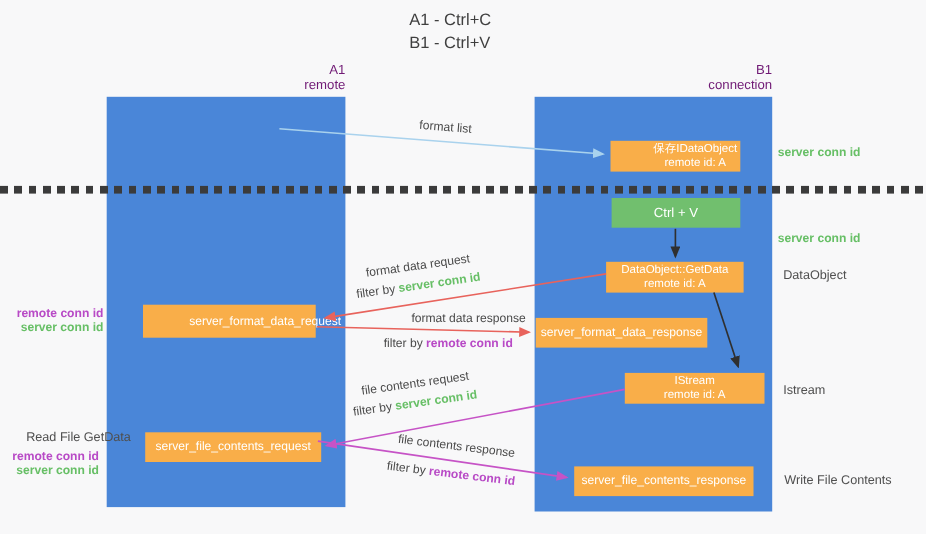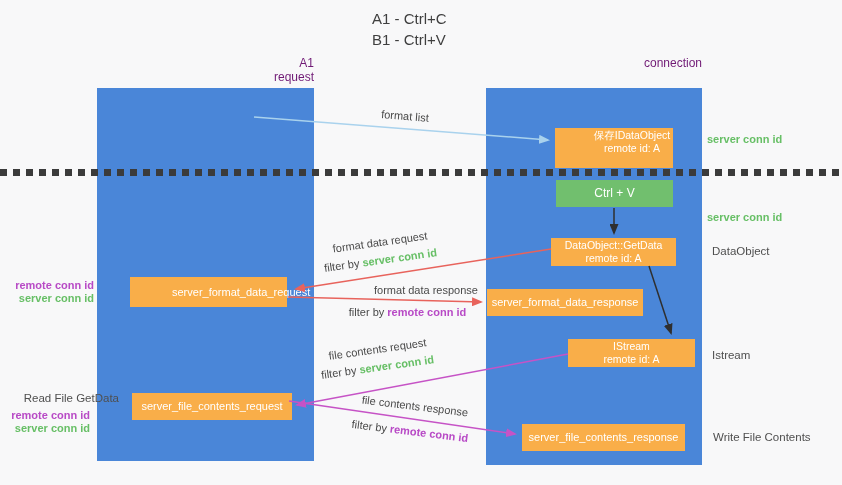--- a/index.html
+++ b/index.html
@@ -26,21 +26,21 @@
   }
 
   .node { position:absolute; z-index:3; color:#fff; text-align:center; }
   .node.green { background:#71bf6e; font-size:12px; }
   .node.orange { background:#f9ae49; }
   .node .l1, .node .l2 { font-size:10.5px; line-height:13px; }
   .node.single { font-size:11px; }
 
   .n-ctrlc { left:136px; top:103px; width:117px; height:30px; line-height:30px; }
   .n-ctrlv { left:556px; top:180px; width:117px; height:27px; line-height:27px; }
-  .n-save  { left:555px; top:128px; width:118px; height:40px; padding-top:1px;padding-left:36px; }
+  .n-save  { left:555px; top:128px; width:118px; height:28px; padding-top:1px;padding-left:36px; }
   .n-getdata { left:551px; top:238px; width:125px; height:28px; padding-top:1px; }
   .n-istream { left:568px; top:339px; width:127px; height:28px; padding-top:1px; }
   .n-freq  { left:130px; top:277px; width:157px; height:30px; line-height:30px;padding-left:42px; }
   .n-fresp { left:487px; top:289px; width:156px; height:27px; line-height:27px; }
   .n-fileq { left:132px; top:393px; width:160px; height:27px; line-height:27px; }
   .n-filer { left:522px; top:424px; width:163px; height:27px; line-height:27px; }
 
   .anno { position:absolute; z-index:6; font-size:11.5px; color:#4f4f4f; white-space:nowrap; }
   .anno.green { color:#67bf66; font-weight:bold; font-size:11px; }
   .pair { position:absolute; z-index:6; text-align:right; font-size:11px; font-weight:bold; line-height:13px; white-space:nowrap; }
@@ -68,23 +68,24 @@
 
 <div class="stage">
 
   <div class="title-block">
     <div>A1 - Ctrl+C</div>
     <div>B1 - Ctrl+V</div>
   </div>
 
   <div class="lifeline-header" style="left:97px; top:56px; width:217px;">
     <div>A1</div>
-    <div>request</div>
+    <div>remote</div>
   </div>
   <div class="lifeline-header" style="left:486px; top:56px; width:216px;">
+    <div>B1</div>
     <div>connection</div>
   </div>
 
   <div class="lifeline ll-a1"></div>
   <div class="lifeline ll-b1"></div>
 
   <div class="divider"></div>
 
   <svg class="arrows" width="842" height="485" viewBox="0 0 842 485">
     <defs>

